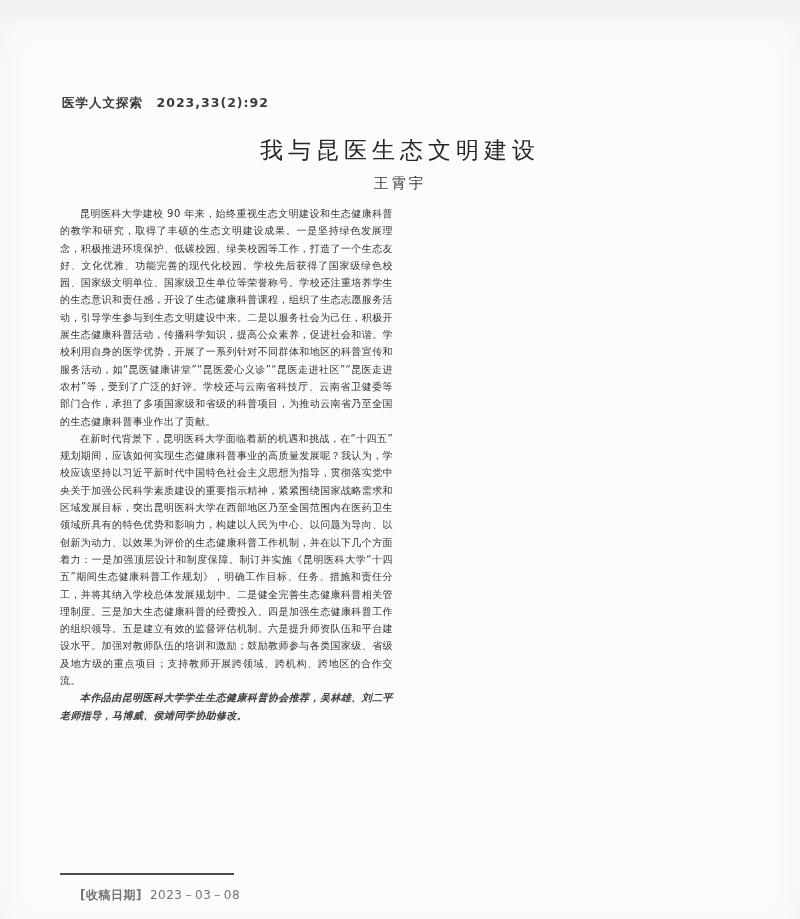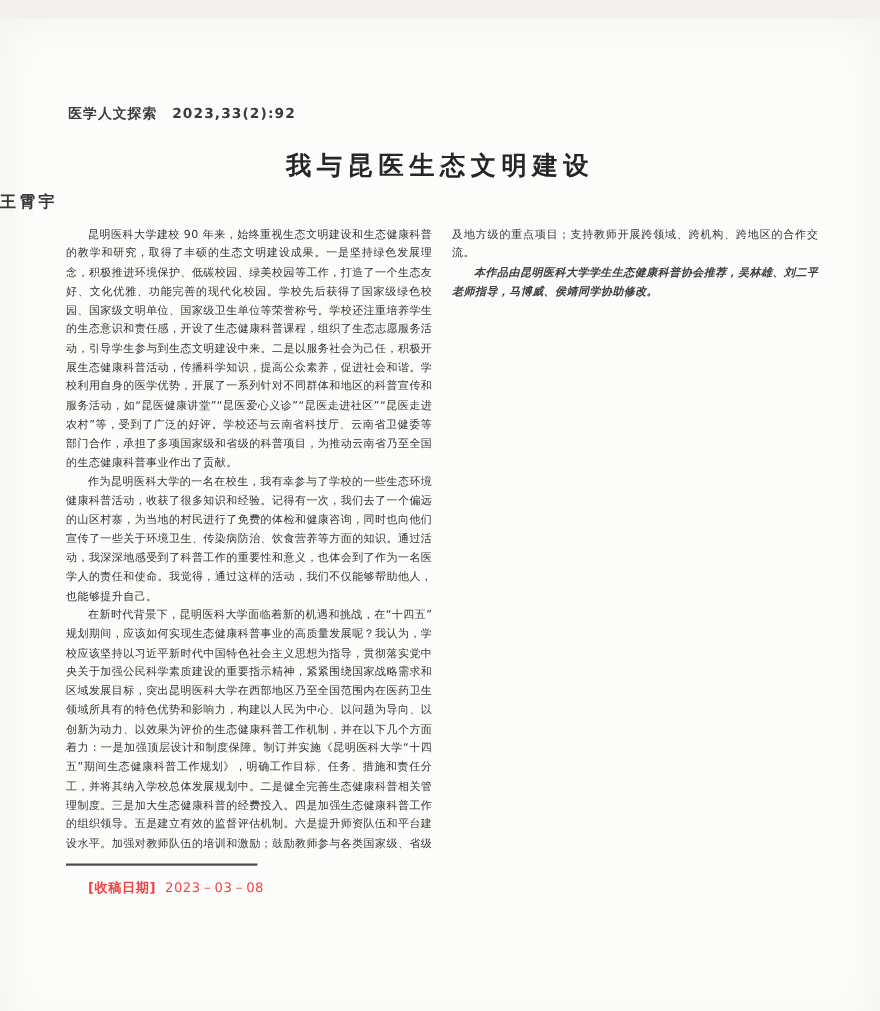--- a/index.html
+++ b/index.html
@@ -28,31 +28,32 @@
     color: #3b3b3b;
   }
   .title {
     position: absolute;
     left: 0;
     top: 118px;
     width: 100%;
     margin: 0;
     text-align: center;
     font-size: 23px;
-    font-weight: 700;
+    font-weight: 400;
     letter-spacing: 5px;
     color: #262626;
   }
   .author {
     position: absolute;
     left: 0;
     top: 157px;
     width: 100%;
+    text-align: center;
     font-size: 14.5px;
-    font-weight: 700;
+    font-weight: 400;
     letter-spacing: 3px;
     color: #383838;
   }
   .columns {
     position: absolute;
     left: 60px;
     top: 188px;
     width: 684px;
     height: 578px;
     column-count: 2;
@@ -71,25 +72,25 @@
     text-indent: 2em;
   }
   .columns p.ack {
     font-style: italic;
     font-weight: 600;
     color: #404040;
   }
   .footnote {
     position: absolute;
     left: 60px;
-    top: 768px;
+    top: 856px;
     width: 684px;
     font-size: 12px;
     line-height: 17px;
-    color: #ef4444;
+    color: #737373;
   }
   .footnote-rule {
     width: 174px;
     height: 0;
     border-top: 2px solid #4a4a4a;
     margin-bottom: 12px;
   }
   .fn-line {
     padding-left: 20px;
     margin-bottom: 2px;
@@ -106,21 +107,20 @@
 <div class="sheet">
 
   <div class="journal-header">医学人文探索　2023,33(2):92</div>
 
   <h1 class="title">我与昆医生态文明建设</h1>
 
   <div class="author">王霄宇</div>
 
   <div class="columns">
     <p>昆明医科大学建校 90 年来，始终重视生态文明建设和生态健康科普的教学和研究，取得了丰硕的生态文明建设成果。一是坚持绿色发展理念，积极推进环境保护、低碳校园、绿美校园等工作，打造了一个生态友好、文化优雅、功能完善的现代化校园。学校先后获得了国家级绿色校园、国家级文明单位、国家级卫生单位等荣誉称号。学校还注重培养学生的生态意识和责任感，开设了生态健康科普课程，组织了生态志愿服务活动，引导学生参与到生态文明建设中来。二是以服务社会为己任，积极开展生态健康科普活动，传播科学知识，提高公众素养，促进社会和谐。学校利用自身的医学优势，开展了一系列针对不同群体和地区的科普宣传和服务活动，如“昆医健康讲堂”“昆医爱心义诊”“昆医走进社区”“昆医走进农村”等，受到了广泛的好评。学校还与云南省科技厅、云南省卫健委等部门合作，承担了多项国家级和省级的科普项目，为推动云南省乃至全国的生态健康科普事业作出了贡献。</p>
-    <p>作为昆明医科大学的一名在校生，我有幸参与了学校的一些生态环境健康科普活动，收获了很多知识和经验。记得有一次，我们去了一个偏远的山区村寨，为当地的村民进行了免费的体检和健康咨询，同时也向他们宣传了一些关于环境卫生、传染病防治、饮食营养等方面的知识。通过活动，我深深地感受到了科普工作的重要性和意义，也体会到了作为一名医学人的责任和使命。我觉得，通过这样的活动，我们不仅能够帮助他人，也能够提升自己。</p>
     <p>在新时代背景下，昆明医科大学面临着新的机遇和挑战，在“十四五”规划期间，应该如何实现生态健康科普事业的高质量发展呢？我认为，学校应该坚持以习近平新时代中国特色社会主义思想为指导，贯彻落实党中央关于加强公民科学素质建设的重要指示精神，紧紧围绕国家战略需求和区域发展目标，突出昆明医科大学在西部地区乃至全国范围内在医药卫生领域所具有的特色优势和影响力，构建以人民为中心、以问题为导向、以创新为动力、以效果为评价的生态健康科普工作机制，并在以下几个方面着力：一是加强顶层设计和制度保障。制订并实施《昆明医科大学“十四五”期间生态健康科普工作规划》，明确工作目标、任务、措施和责任分工，并将其纳入学校总体发展规划中。二是健全完善生态健康科普相关管理制度。三是加大生态健康科普的经费投入。四是加强生态健康科普工作的组织领导。五是建立有效的监督评估机制。六是提升师资队伍和平台建设水平。加强对教师队伍的培训和激励；鼓励教师参与各类国家级、省级及地方级的重点项目；支持教师开展跨领域、跨机构、跨地区的合作交流。</p>
     <p class="ack">本作品由昆明医科大学学生生态健康科普协会推荐，吴林雄、刘二平老师指导，马博威、侯靖同学协助修改。</p>
   </div>
 
   <div class="footnote">
     <div class="footnote-rule"></div>
     <div class="fn-line">
       <span class="fn-label">[收稿日期]</span><span>2023－03－08</span>
     </div>
   </div>

